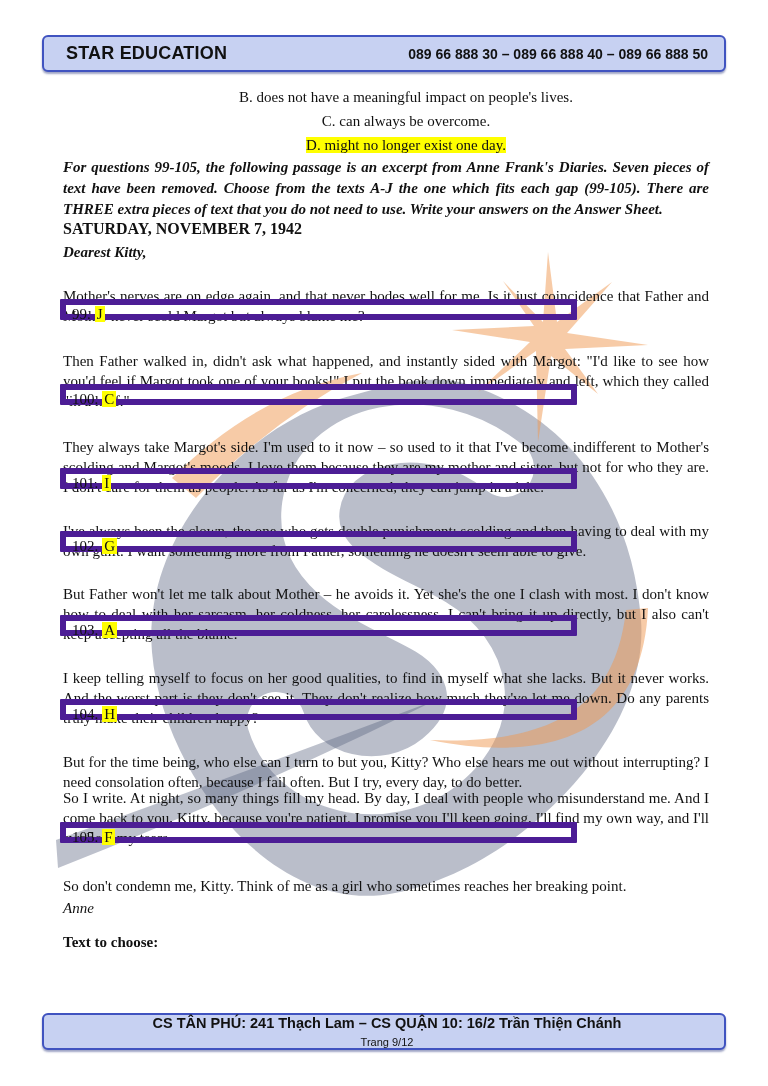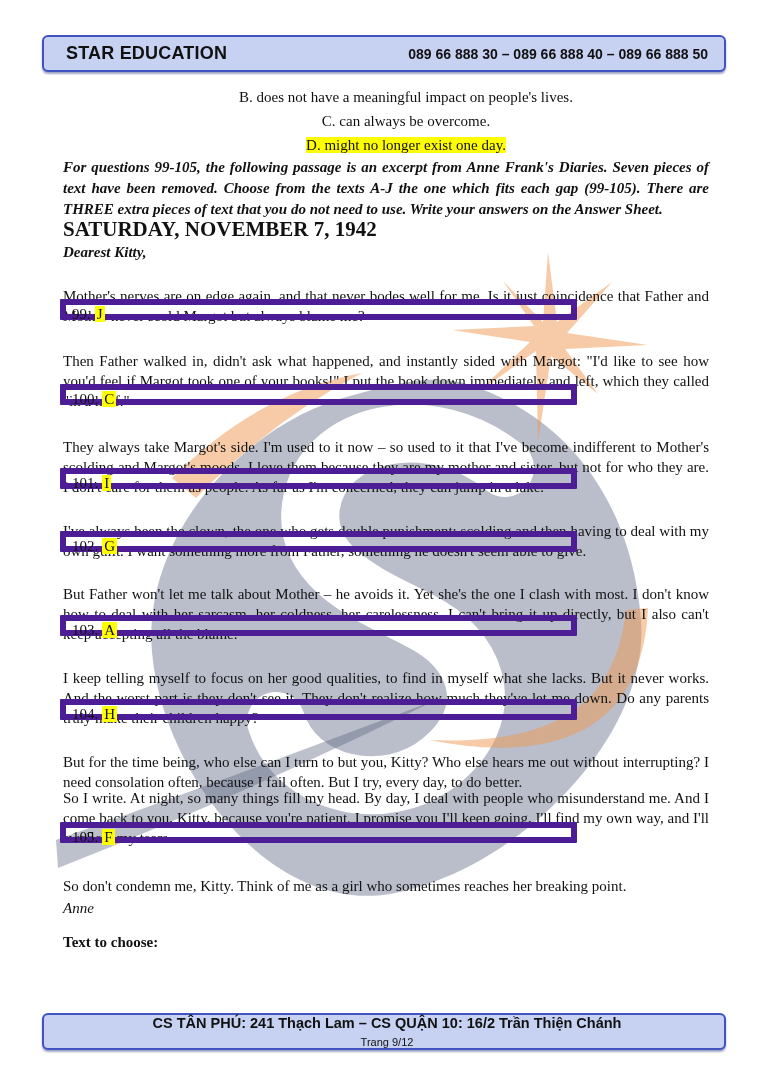--- a/index.html
+++ b/index.html
@@ -40,21 +40,21 @@
     position: absolute; left: 63px; width: 646px;
     font-size: 15px; line-height: 20px; z-index: 1;
   }
   .options { line-height: 24px; padding-left: 40px; }
   .option { display: block; text-align: center; }
   .hl { background: #ffff00; }
   .instructions {
     font-weight: bold; font-style: italic;
     line-height: 21px; text-align: justify; font-size: 15px;
   }
-  .date-heading { font-weight: bold; font-size: 21px; }
+  .date-heading { font-weight: bold; font-size: 16px; }
   .salutation { font-weight: bold; font-style: italic; }
   .para { text-align: justify; margin-top: 24px; }
   .closing { font-style: italic; }
   .ttc { font-weight: bold; }
 
   .gap-box {
     position: absolute; left: 60px; width: 517px; height: 21px;
     border: 6px solid #4c1d95; border-radius: 1px;
     background: transparent;
     font-size: 15px; line-height: 19px;

